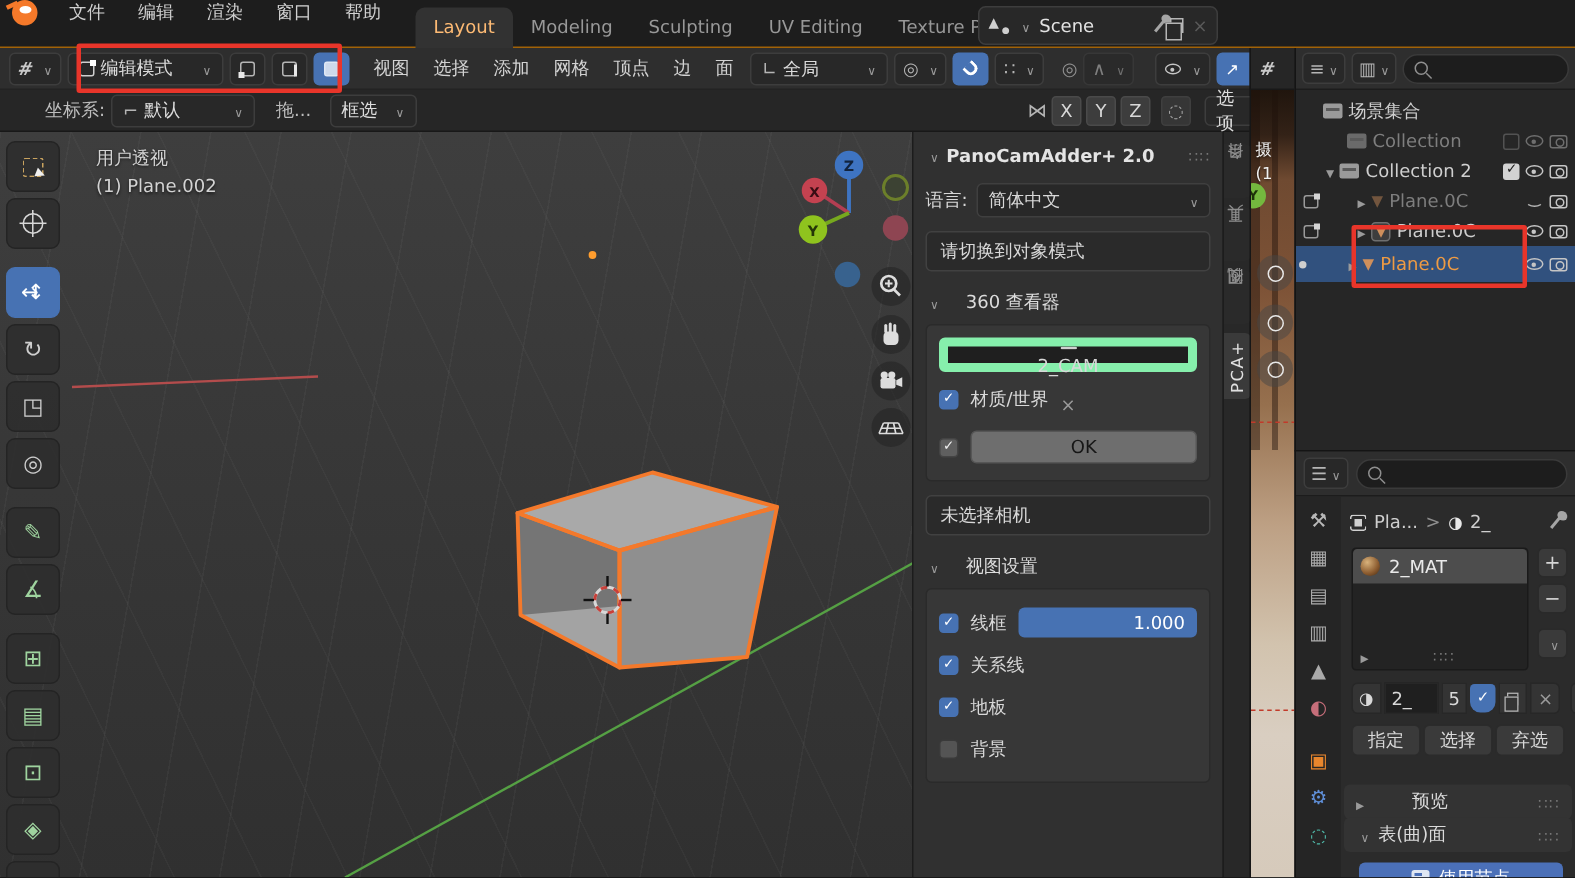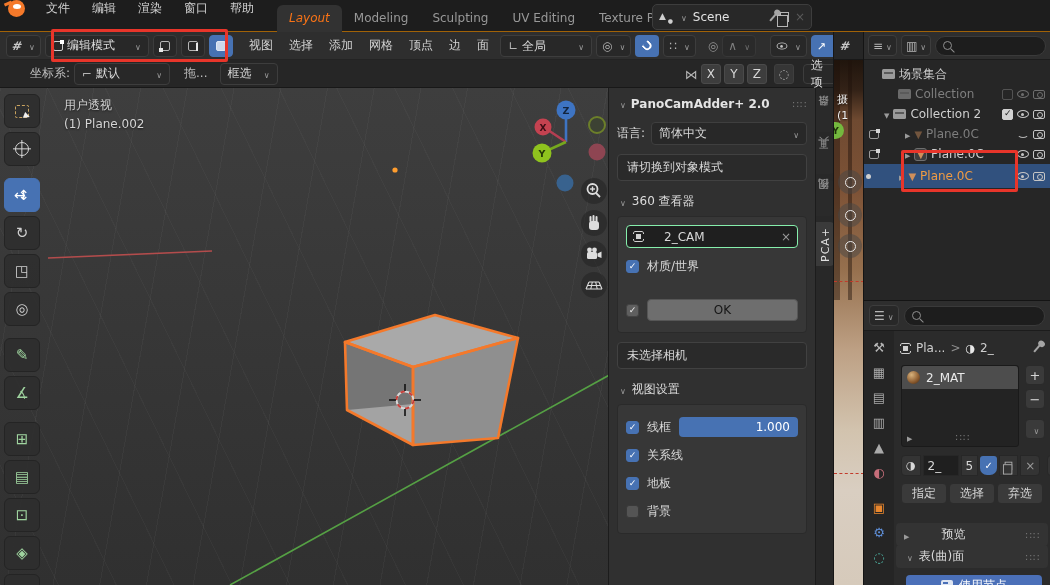--- a/index.html
+++ b/index.html
@@ -39,21 +39,21 @@
   .pinico::before{content:"";position:absolute;top:-5px;left:-2.5px;width:7px;height:6px;border-radius:50%;background:#a5a5a5;}
 
   
   #topbar{left:0;top:0;width:1050px;height:32px;background:#1d1d1d;display:flex;align-items:flex-start;border-bottom:1px solid #a16207;}
   .logo{width:17px;height:17px;border-radius:50%;background:#f5792a;margin:0 10px 0 8px;position:relative;}
   .logo::after{content:"";position:absolute;left:5px;top:4px;width:8px;height:5px;border-radius:50%;background:#fff;}
   .logo::before{content:"";position:absolute;left:-4px;top:2px;width:8px;height:2.5px;background:#f5792a;transform:rotate(-25deg);}
   .mi{padding:0 11px;color:#d0d0d0;cursor:default;}
   .tabs{display:flex;margin-left:12px;height:32px;align-items:flex-end;}
   .tab{padding:6px 12px 7px;color:#989898;border-radius:6px 6px 0 0;}
-  .tab.active{background:#323232;color:#f97316;font-style:italic;}
+  .tab.active{background:#323232;color:#fdba74;}
   .tab.cut{max-width:22px;overflow:hidden;white-space:nowrap;padding-right:0;}
   .dbwidget{position:absolute;display:flex;align-items:center;height:24px;background:#282828;
             border:1px solid #3d3d3d;border-radius:5px;padding:12px 6px;gap:6px;}
   .dbname{color:#e2e2e2;flex:1;}
   .scnico{position:relative;width:13px;height:12px;}
   .scnico::before{content:"▲";position:absolute;left:0;top:0;font-size:9px;color:#cfcfcf;}
   .scnico::after{content:"●";position:absolute;right:-1px;bottom:-1px;font-size:6px;color:#cfcfcf;}
   .vlyrico::before{content:"▥";font-size:12px;color:#cfcfcf;}
 
   
@@ -105,32 +105,32 @@
 
   
   #npanel{left:608px;top:88px;width:207px;height:497px;background:#303030;border-left:1px solid #1c1c1c;padding:6px 8px;}
   .phead{display:flex;align-items:center;gap:5px;color:#e4e4e4;height:20px;}
   .phead .sp{flex:1;}
   .np-row{display:flex;align-items:center;gap:6px;margin-top:8px;}
   .dd{flex:1;display:flex;align-items:center;background:#282828;border:1px solid #3f3f3f;border-radius:4px;height:23px;padding:0 7px;}
   .dd .sp{flex:1;}
   .bigbtn{display:flex;align-items:center;background:#2a2a2a;border:1px solid #414141;border-radius:4px;height:27px;padding:0 9px;margin-top:9px;color:#d8d8d8;}
   .subbox{background:#373737;border:1px solid #2a2a2a;border-radius:4px;padding:8px;margin-top:6px;}
-  .field{display:flex;align-items:center;background:#1f1f1f;border:1px solid #86efac;border-radius:4px;height:23px;padding:0 6px;gap:20px;}
+  .field{display:flex;align-items:center;background:#1f1f1f;border:6px solid #86efac;border-radius:4px;height:23px;padding:0 6px;gap:6px;flex-direction:column;}
   .field .sp{flex:1;}
   .brkt{width:11px;height:11px;position:relative;}
   .brkt::before{content:"";position:absolute;inset:0;border:1.3px solid #d0d0d0;border-radius:2px;
     -webkit-mask:linear-gradient(#000 0 0) top/100% 3px no-repeat,linear-gradient(#000 0 0) bottom/100% 3px no-repeat;}
   .brkt::after{content:"";position:absolute;left:3px;top:3px;right:3px;bottom:3px;background:#d0d0d0;}
   .okbtn{flex:1;height:22px;background:#6e6e6e;border:1px solid #565656;border-radius:4px;color:#161616;
          display:flex;align-items:center;justify-content:center;}
   .slider{flex:1;height:20px;background:#4772b3;border-radius:4px;display:flex;align-items:center;justify-content:flex-end;
           padding:0 8px;color:#fff;}
   .cbrow{display:flex;align-items:center;gap:8px;height:28px;}
-  .np-sec{display:flex;align-items:center;gap:6px;margin-top:12px;color:#dcdcdc;}
+  .np-sec{display:flex;align-items:center;gap:18px;margin-top:12px;color:#dcdcdc;}
 
   
   #ntabs{left:815px;top:88px;width:18px;height:497px;background:#282828;border-left:1px solid #1c1c1c;}
   .vtab{position:absolute;left:0;width:18px;background:#2a2a2a;color:#8f8f8f;border-radius:4px 0 0 4px;
         writing-mode:vertical-rl;transform:rotate(180deg);display:flex;align-items:center;justify-content:center;
         font-size:11px;letter-spacing:1px;}
   .vtab.active{background:#3a3a3a;color:#e0e0e0;}
 
   
   #minihead{left:833px;top:32px;width:30px;height:28px;background:#262626;border-bottom:1px solid #181818;
@@ -474,21 +474,21 @@
       <div class="field">
         <span class="brkt"></span>
         <span>2_CAM</span>
         <span class="sp"></span>
           <span class="x"></span>
       </div>
       <div class="cbrow" style="margin-top:4px;">
         <span class="cb on"></span>
         <span>材质/世界</span>
       </div>
-      <div class="cbrow" style="margin-top:16px;">
+      <div class="cbrow" style="margin-top:4px;">
         <span class="cb grey"></span>
         <span class="okbtn">
             <span>OK</span>
           </span>
       </div>
     </div>
     <div class="bigbtn">
       <span>未选择相机</span>
     </div>
     <div class="np-sec">

